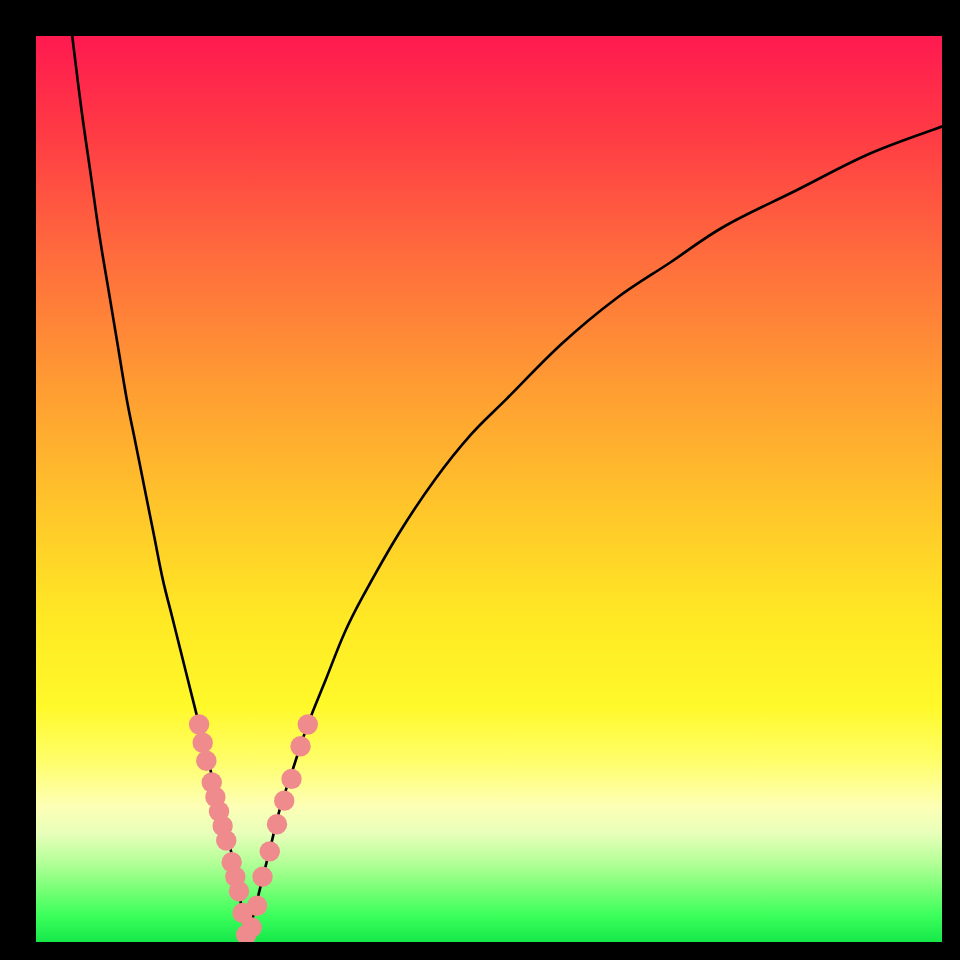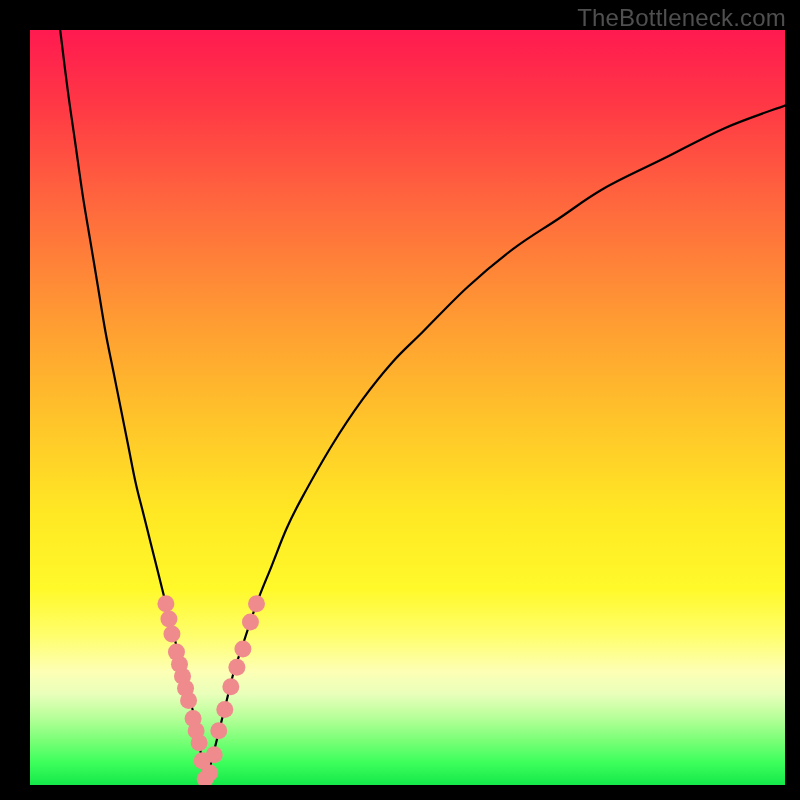--- a/index.html
+++ b/index.html
@@ -97,14 +97,13 @@
           <circle cx="194.79" cy="679.5" r="8.5" fill="#ef8b8d" stroke="#d96a6c" stroke-width="0"></circle>
           <circle cx="200.83" cy="656.85" r="8.5" fill="#ef8b8d" stroke="#d96a6c" stroke-width="0"></circle>
           <circle cx="206.86999999999998" cy="637.22" r="8.5" fill="#ef8b8d" stroke="#d96a6c" stroke-width="0"></circle>
           <circle cx="212.90999999999997" cy="619.1" r="8.5" fill="#ef8b8d" stroke="#d96a6c" stroke-width="0"></circle>
           <circle cx="220.45999999999998" cy="591.92" r="8.5" fill="#ef8b8d" stroke="#d96a6c" stroke-width="0"></circle>
           <circle cx="226.5" cy="573.8" r="8.5" fill="#ef8b8d" stroke="#d96a6c" stroke-width="0"></circle>
         </g>
     </svg>
   </div>
 
-  <div class="watermark">TheBottleneck.com</div>
 </div>
 
 </body></html>

